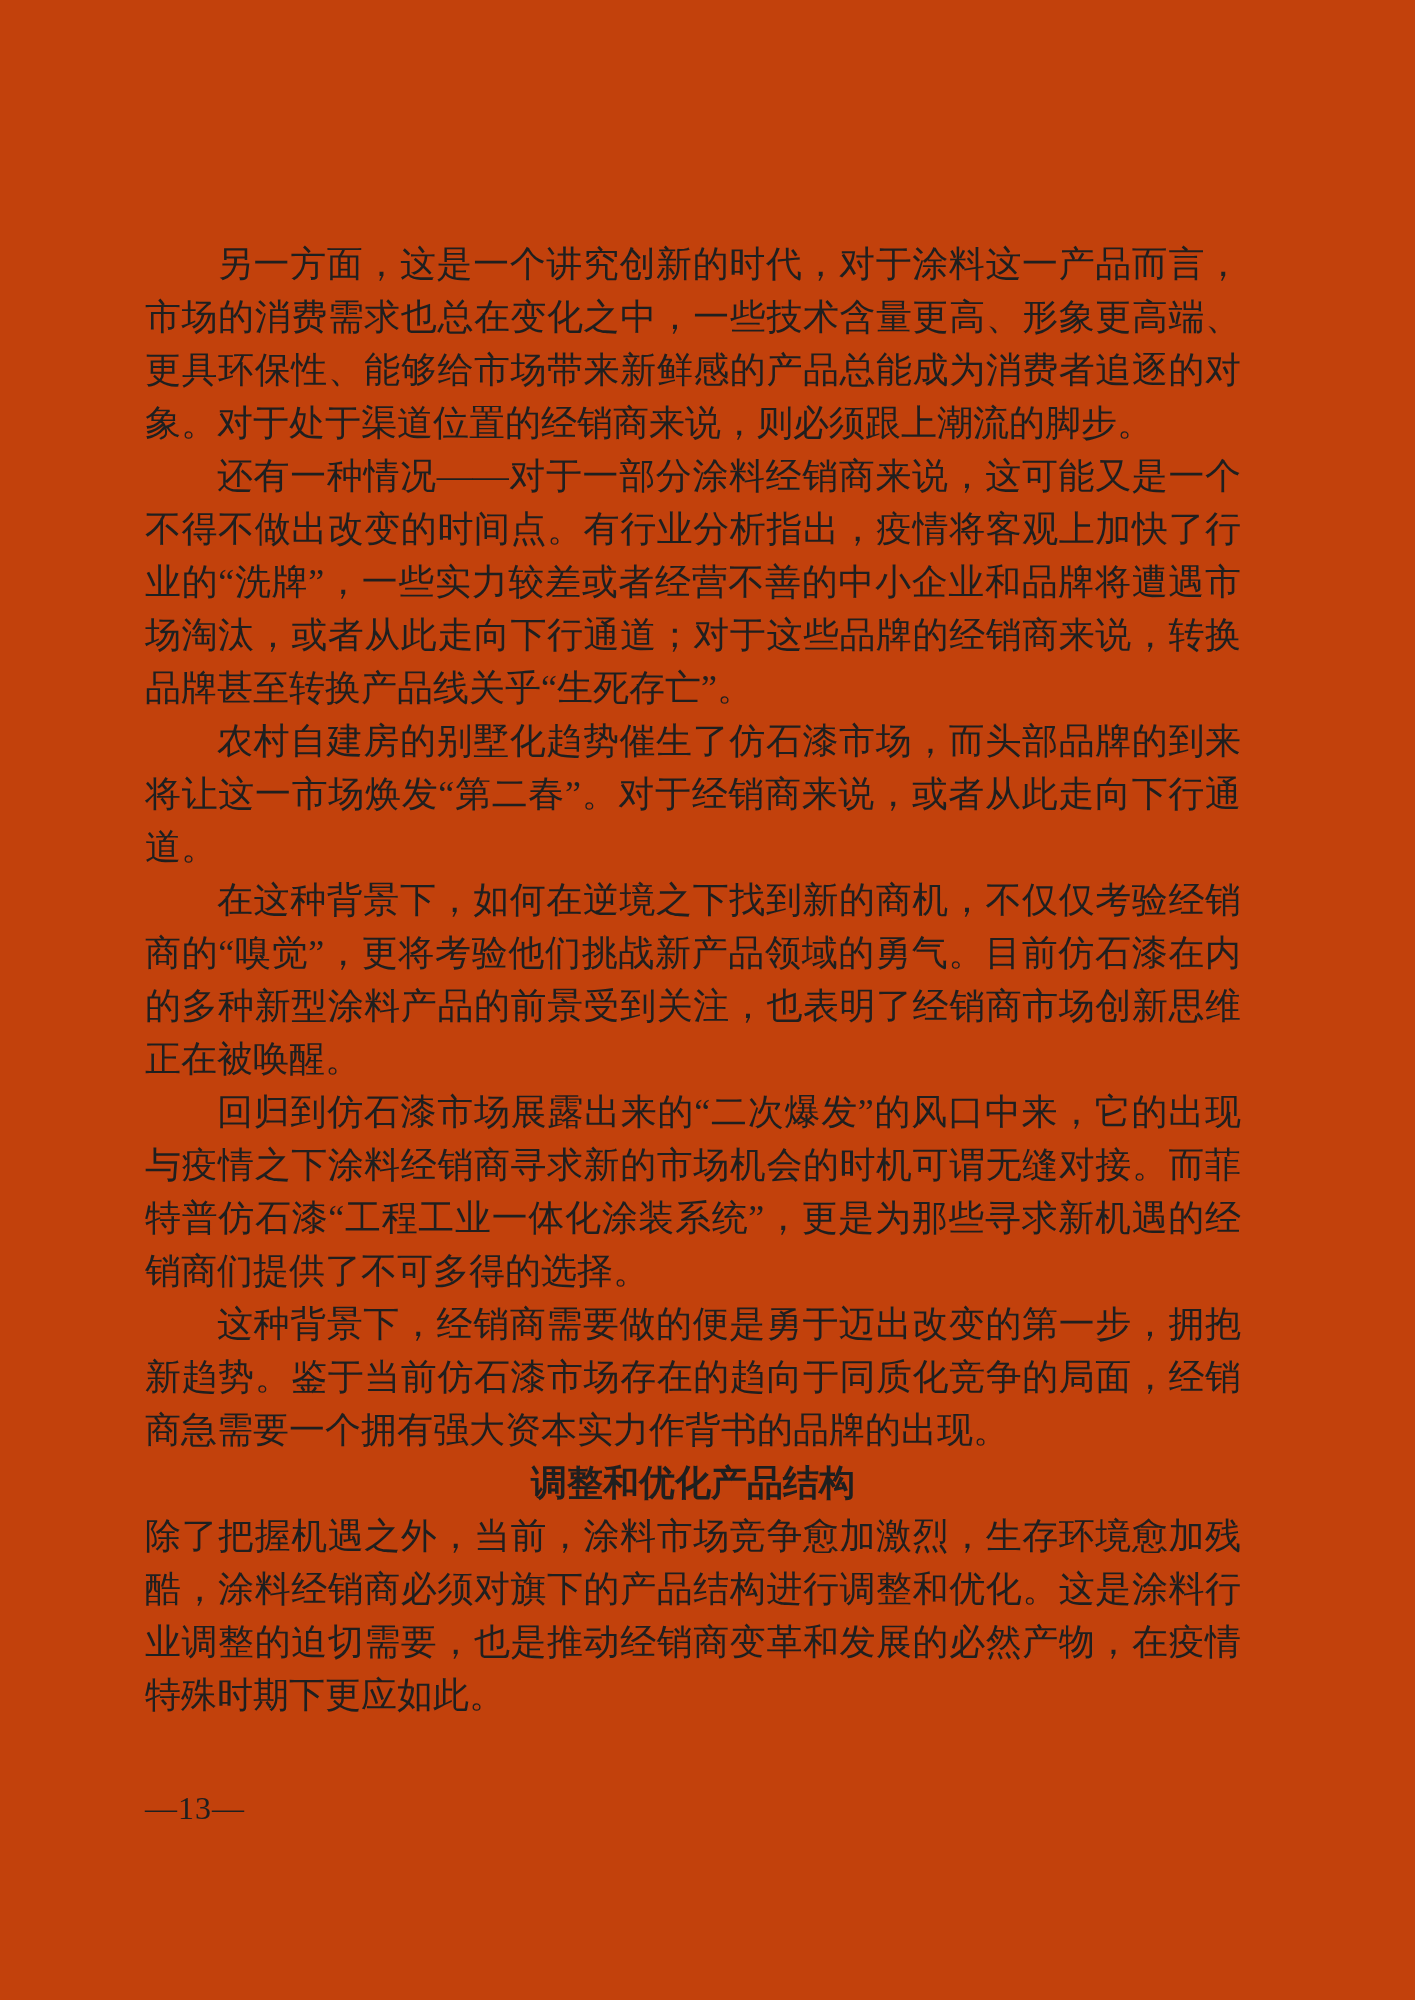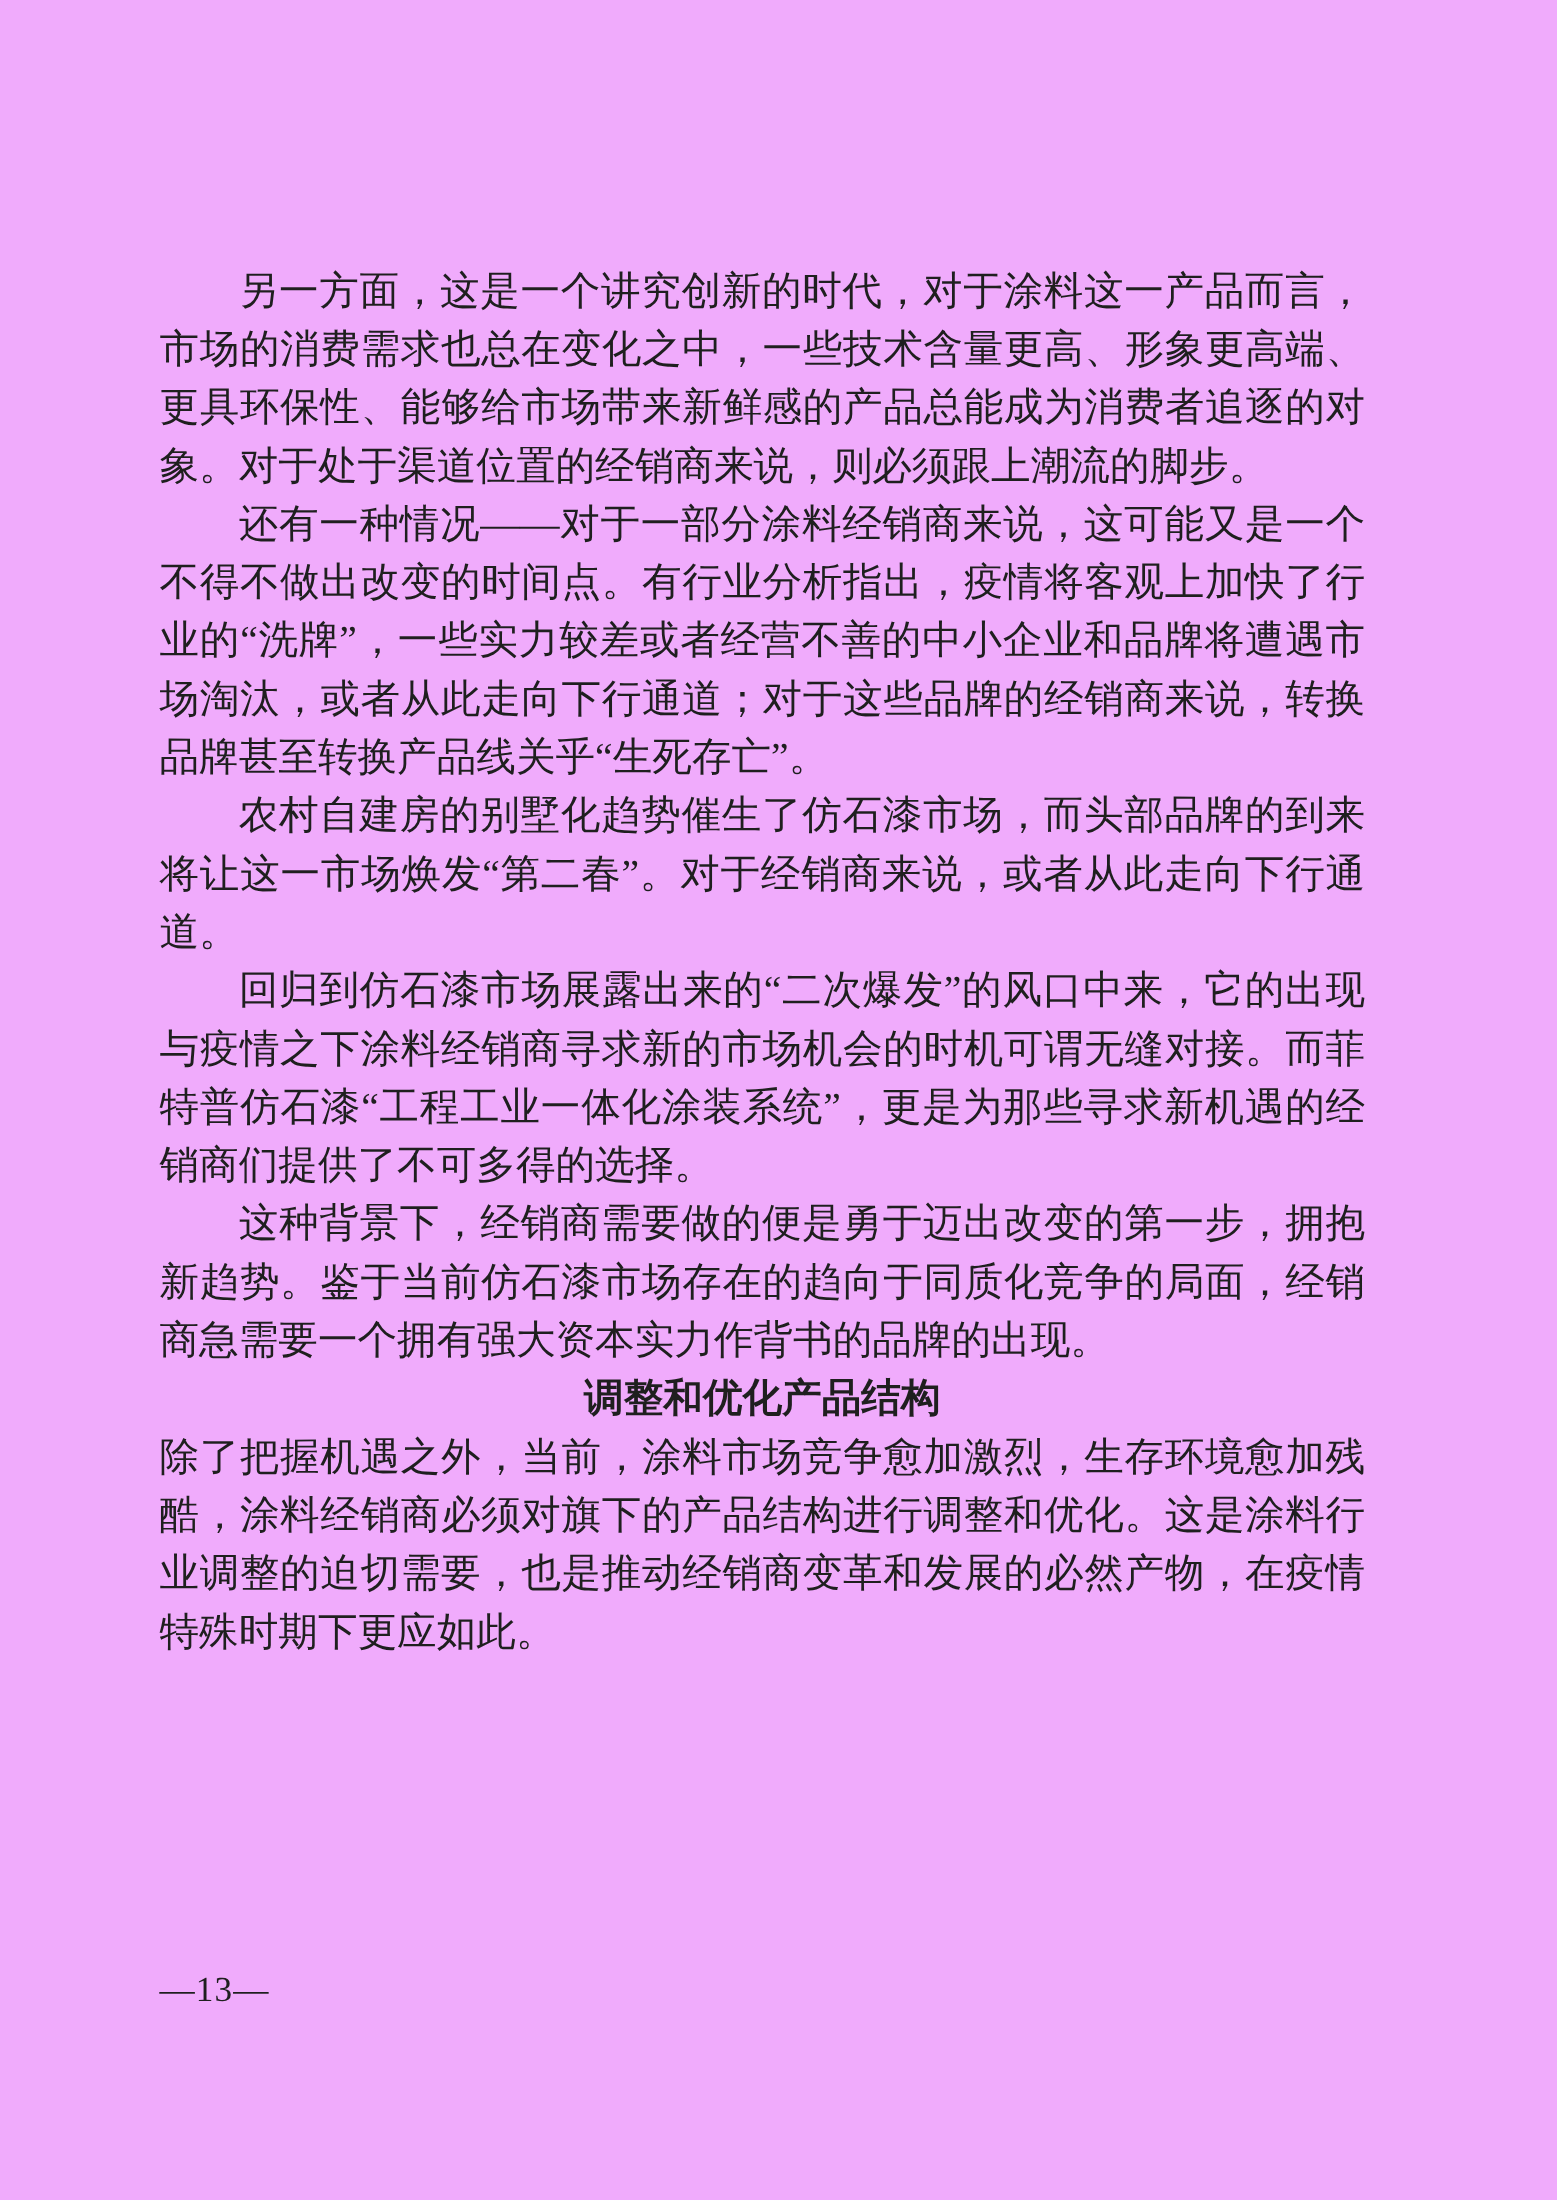--- a/index.html
+++ b/index.html
@@ -1,21 +1,21 @@
 <!DOCTYPE html>
 <html><head>
 <meta charset="utf-8">
 <style>
   * { margin: 0; padding: 0; box-sizing: border-box; }
   html, body { background: #ffffff; }
   .page {
     position: relative;
     width: 1415px;
     height: 2000px;
-    background: #f0abfc;
+    background: #c2410c;
     color: #1f1f1f;
     font-family: "Liberation Serif", "DejaVu Serif", serif;
     overflow: hidden;
   }
   .text-block {
     position: absolute;
     left: 145px;
     top: 238px;
     width: 1096px;
   }
@@ -45,19 +45,20 @@
   }
 </style>
 </head>
 <body>
 
 <div class="page">
   <div class="text-block">
     <p class="para indent">另一方面，这是一个讲究创新的时代，对于涂料这一产品而言，市场的消费需求也总在变化之中，一些技术含量更高、形象更高端、更具环保性、能够给市场带来新鲜感的产品总能成为消费者追逐的对象。对于处于渠道位置的经销商来说，则必须跟上潮流的脚步。</p>
     <p class="para indent">还有一种情况——对于一部分涂料经销商来说，这可能又是一个不得不做出改变的时间点。有行业分析指出，疫情将客观上加快了行业的“洗牌”，一些实力较差或者经营不善的中小企业和品牌将遭遇市场淘汰，或者从此走向下行通道；对于这些品牌的经销商来说，转换品牌甚至转换产品线关乎“生死存亡”。</p>
     <p class="para indent">农村自建房的别墅化趋势催生了仿石漆市场，而头部品牌的到来将让这一市场焕发“第二春”。对于经销商来说，或者从此走向下行通道。</p>
+    <p class="para indent">在这种背景下，如何在逆境之下找到新的商机，不仅仅考验经销商的“嗅觉”，更将考验他们挑战新产品领域的勇气。目前仿石漆在内的多种新型涂料产品的前景受到关注，也表明了经销商市场创新思维正在被唤醒。</p>
     <p class="para indent">回归到仿石漆市场展露出来的“二次爆发”的风口中来，它的出现与疫情之下涂料经销商寻求新的市场机会的时机可谓无缝对接。而菲特普仿石漆“工程工业一体化涂装系统”，更是为那些寻求新机遇的经销商们提供了不可多得的选择。</p>
     <p class="para indent">这种背景下，经销商需要做的便是勇于迈出改变的第一步，拥抱新趋势。鉴于当前仿石漆市场存在的趋向于同质化竞争的局面，经销商急需要一个拥有强大资本实力作背书的品牌的出现。</p>
     <h2 class="heading">调整和优化产品结构</h2>
     <p class="para">除了把握机遇之外，当前，涂料市场竞争愈加激烈，生存环境愈加残酷，涂料经销商必须对旗下的产品结构进行调整和优化。这是涂料行业调整的迫切需要，也是推动经销商变革和发展的必然产物，在疫情特殊时期下更应如此。</p>
   </div>
   <div class="page-number">—13—</div>
 </div>
 
 </body></html>

